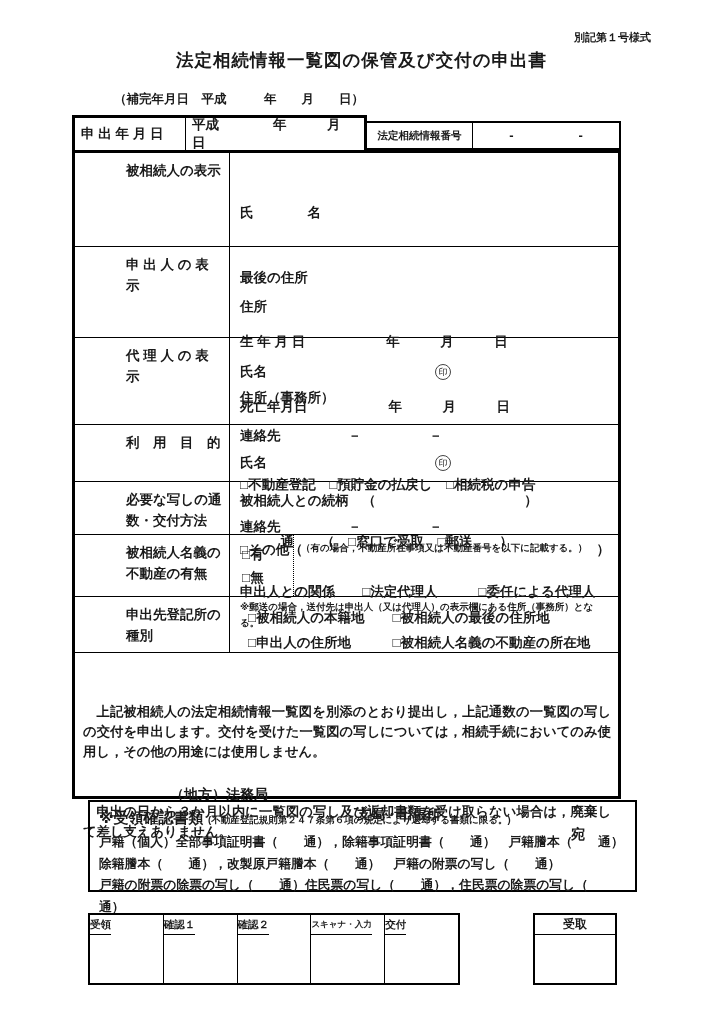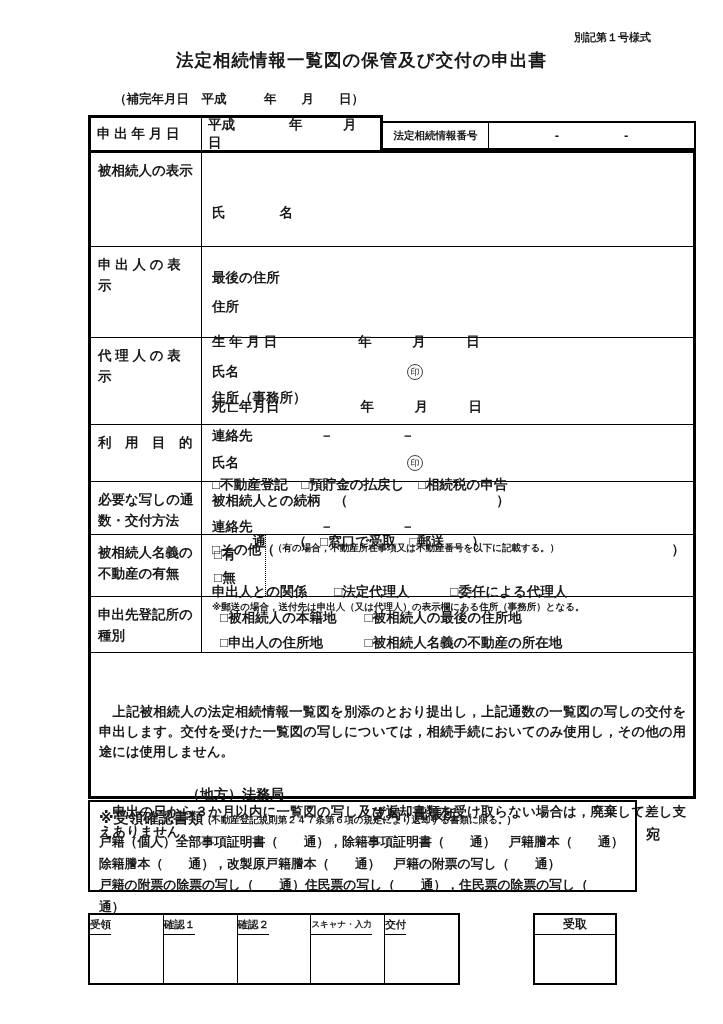--- a/index.html
+++ b/index.html
@@ -6,33 +6,33 @@
   body { background:#e8e8e8; }
   .page {
     position:relative; width:723px; height:1024px; background:#ffffff;
     font-family:"Liberation Sans","DejaVu Sans",sans-serif;
     color:#1a1a1a; font-weight:bold; overflow:hidden;
   }
   .form-code { position:absolute; top:30px; right:72px; font-size:11px; }
   .title { position:absolute; top:48px; left:0; width:100%; text-align:center; font-size:17.5px; letter-spacing:1px; }
   .supplement { position:absolute; top:91px; left:114px; font-size:12.5px; }
 
-  .main { position:absolute; left:88px; top:115px; width:608px; }
+  .main { position:absolute; left:72px; top:115px; width:549px; }
   .row1 { display:flex; height:35px; }
   .row1-box { width:295px; border:3px solid #000; border-bottom:none; display:flex; }
   .row1-label { width:111px; border-right:1px solid #000; display:flex; align-items:center; padding-left:6px; font-size:13.5px; }
   .row1-value { flex:1; display:flex; align-items:center; padding-left:6px; font-size:13.5px; white-space:pre-wrap; }
   .num-wrap { flex:1; margin-top:6px; border:2px solid #000; border-left:none; display:flex; }
   .num-label { width:106px; border-right:1px solid #000; display:flex; align-items:center; justify-content:center; font-size:10.5px; }
   .num-value { flex:1; display:flex; align-items:center; justify-content:center; font-size:13px; white-space:pre-wrap; }
 
   .tbody { border:3px solid #000; }
   .brow { display:flex; border-bottom:1px solid #000; }
   .brow:last-child { border-bottom:none; }
-  .blabel { width:111px; border-right:1px solid #000; padding:7px 4px 0 7px; font-size:13.5px; line-height:21px; white-space:pre-wrap; }
+  .blabel { width:111px; border-right:1px solid #000; padding:7px 4px 0 7px; font-size:13.5px; line-height:21px; white-space:pre-wrap;margin-left:44px; }
   .bcontent { flex:1; padding:6px 6px 0 10px; font-size:13.5px; line-height:21.5px; white-space:pre-wrap; }
   .h95{height:94px} .h92{height:91px} .h88{height:87px} .h58{height:57px}
   .h54{height:53px} .h63{height:62px} .h57{height:56px} .h143{height:143px}
 
   .seal { display:inline-block; width:16px; height:16px; border:1px solid #444; border-radius:50%;
           font-size:9px; line-height:15px; text-align:center; vertical-align:1px; margin-left:168px; font-weight:normal; }
   .purpose-l2 { display:flex; justify-content:space-between; padding-right:2px; }
   .copies-note { font-size:9.5px; line-height:16px; padding-top:3px; }
   .copies-l1 { white-space:pre-wrap; }
 

